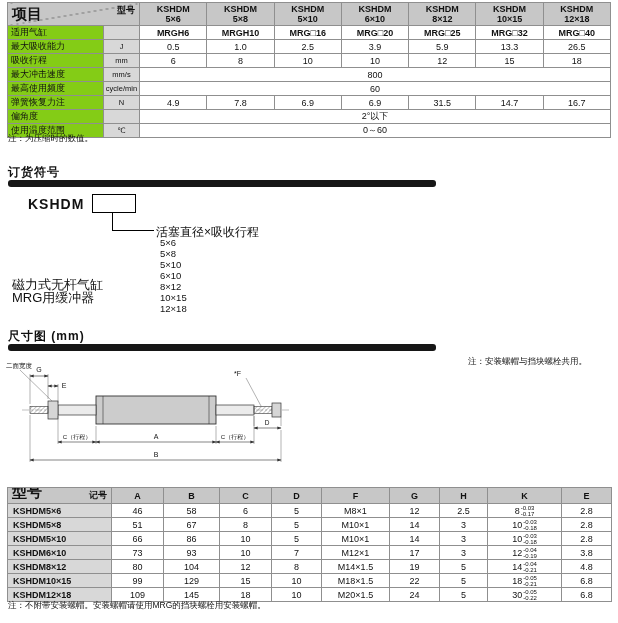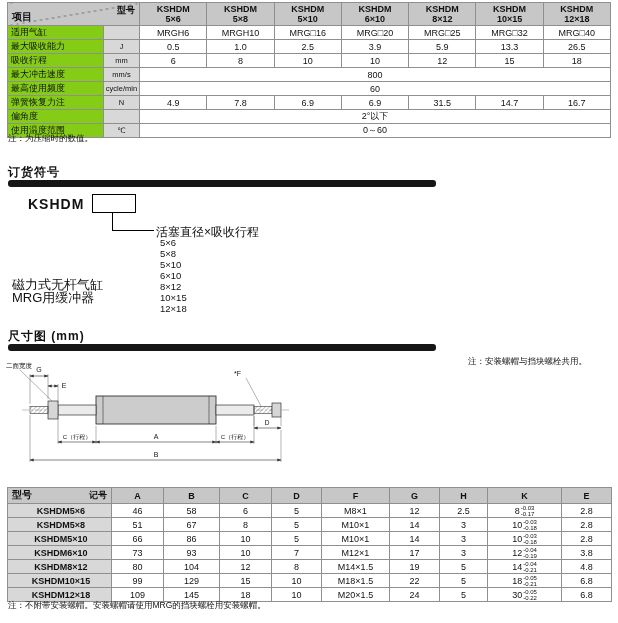--- a/index.html
+++ b/index.html
@@ -11,28 +11,28 @@
   .spec-table{position:absolute;top:2px;left:7px;width:604px;border:1px solid #444;}
   .spec-table td{border:1px solid #8f8f8f;font-size:9px;height:13px;padding:0 2px;
                  text-align:center;white-space:nowrap;overflow:hidden;}
   .spec-table td.model-h{background:#c7c7c7;font-weight:bold;height:22px;}
   .model-h div{line-height:10px;}
   td.lbl{background:#84cc16;text-align:left;padding-left:3px;}
   td.unit{background:#d8d8d8;font-size:7.5px;padding:0 1px;}
   td.corner{background-color:#c7c7c7;position:relative;
             background-image:linear-gradient(to bottom right,transparent 49.5%,#7a7a7a 49.5%,#7a7a7a 50.5%,transparent 50.5%);}
   .c-top{position:absolute;top:1px;right:4px;font-size:9px;font-weight:bold;}
-  .c-bot{position:absolute;bottom:1px;left:4px;font-size:10px;font-weight:bold;}
-  .bold{font-weight:normal;}
+  .c-bot{position:absolute;bottom:1px;left:4px;font-size:15px;font-weight:bold;}
+  .bold{font-weight:bold;}
 
   .dim-table{position:absolute;top:487px;left:7px;width:604px;border:1px solid #444;}
   .dim-table td{border:1px solid #8f8f8f;font-size:9px;height:13px;padding:0 2px;
                 text-align:center;white-space:nowrap;overflow:hidden;}
   .dim-table td.hdr{background:#c7c7c7;font-weight:bold;height:15px;}
-  .dim-table td.m{background:#d8d8d8;font-weight:bold;text-align:center;padding-left:5px;}
+  .dim-table td.m{background:#d8d8d8;font-weight:bold;text-align:left;padding-left:5px;}
   .k-wrap{display:inline-flex;align-items:center;justify-content:center;}
   .k-tol{display:inline-flex;flex-direction:column;font-size:6px;line-height:6px;
          margin-left:1px;text-align:left;}
 
   
   .note{position:absolute;font-size:8.5px;}
   .sec-title{position:absolute;font-size:12px;font-weight:bold;letter-spacing:1px;}
   .bar{position:absolute;height:7px;background:#161616;border-radius:3px;}
 
   

